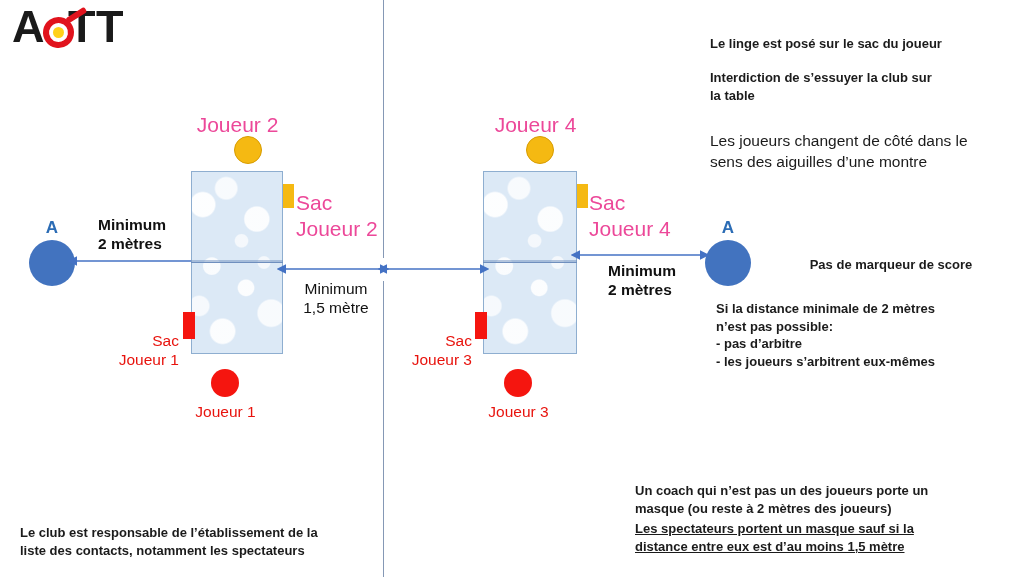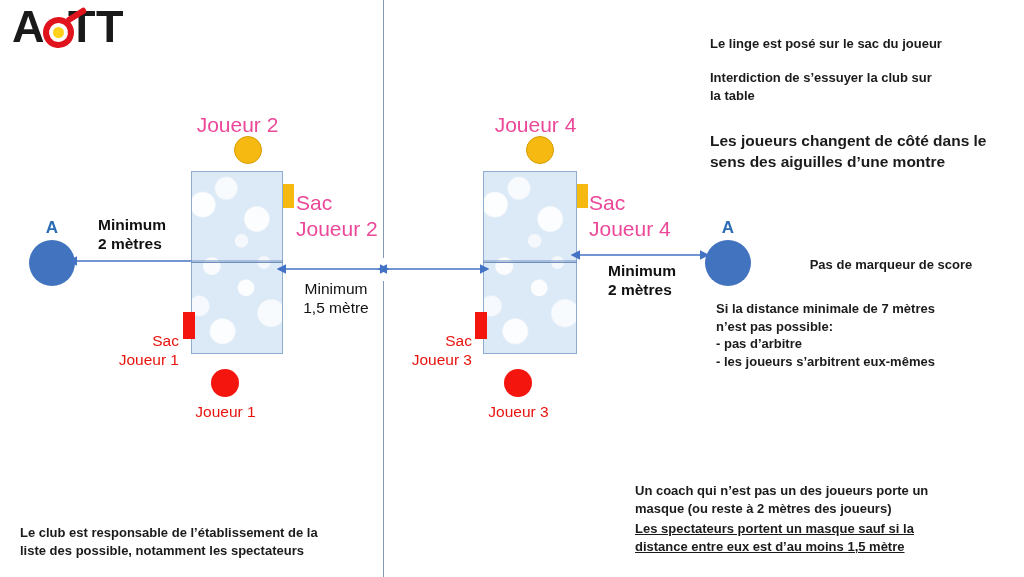--- a/index.html
+++ b/index.html
@@ -77,21 +77,21 @@
   .lbl-blue{color:#2b6cb5;font-size:17px;font-weight:bold;}
   .lbl-black{color:#111111;font-size:15.5px;}
   .lbl-black-b{color:#111111;font-size:15.5px;font-weight:bold;}
   .ta-r{text-align:right;}
   .ta-c{text-align:center;}
   .ta-l{text-align:left;}
 
   
   .note{position:absolute;color:#1b1b1b;line-height:1.35;white-space:pre-line;}
   .note-b{font-weight:bold;font-size:13px;}
-  .note-n{font-weight:bold;font-size:15.5px;}
+  .note-n{font-weight:normal;font-size:15.5px;}
 
   
   #arrows{position:absolute;left:0;top:0;width:1024px;height:577px;pointer-events:none;}
 </style>
 </head>
 <body>
 
 <div id="stage">
 
   <div id="logo">
@@ -178,26 +178,26 @@
     <line x1="579" y1="255" x2="701" y2="255" stroke="#4472c4" stroke-width="1.4" marker-start="url(#ah-start)" marker-end="url(#ah-end)"></line>
   </svg>
 
   <div class="note note-b" style="left:710px;top:35px;width:310px;">Le linge est posé sur le sac du joueur</div>
   <div class="note note-b" style="left:710px;top:69px;width:310px;">Interdiction de s’essuyer la club sur
 la table</div>
   <div class="note note-n" style="left:710px;top:131px;width:310px;">Les joueurs changent de côté dans le
 sens des aiguilles d’une montre</div>
 
   <div class="note note-b" style="left:760px;top:256px;width:262px;text-align:center;">Pas de marqueur de score</div>
-  <div class="note note-b" style="left:716px;top:300px;width:308px;">Si la distance minimale de 7 mètres
+  <div class="note note-b" style="left:716px;top:300px;width:308px;">Si la distance minimale de 2 mètres
 n’est pas possible:
 - pas d’arbitre
 - les joueurs s’arbitrent eux-mêmes</div>
 
   <div class="note note-b" style="left:635px;top:482px;width:390px;">Un coach qui n’est pas un des joueurs porte un
 masque (ou reste à 2 mètres des joueurs)</div>
   <div class="note note-b" style="left:635px;top:520px;width:390px;text-decoration:underline;">Les spectateurs portent un masque sauf si la
 distance entre eux est d’au moins 1,5 mètre</div>
 
   <div class="note note-b" style="left:20px;top:524px;width:400px;">Le club est responsable de l’établissement de la
-liste des possible, notamment les spectateurs</div>
+liste des contacts, notamment les spectateurs</div>
 
 </div>
 
 </body></html>

